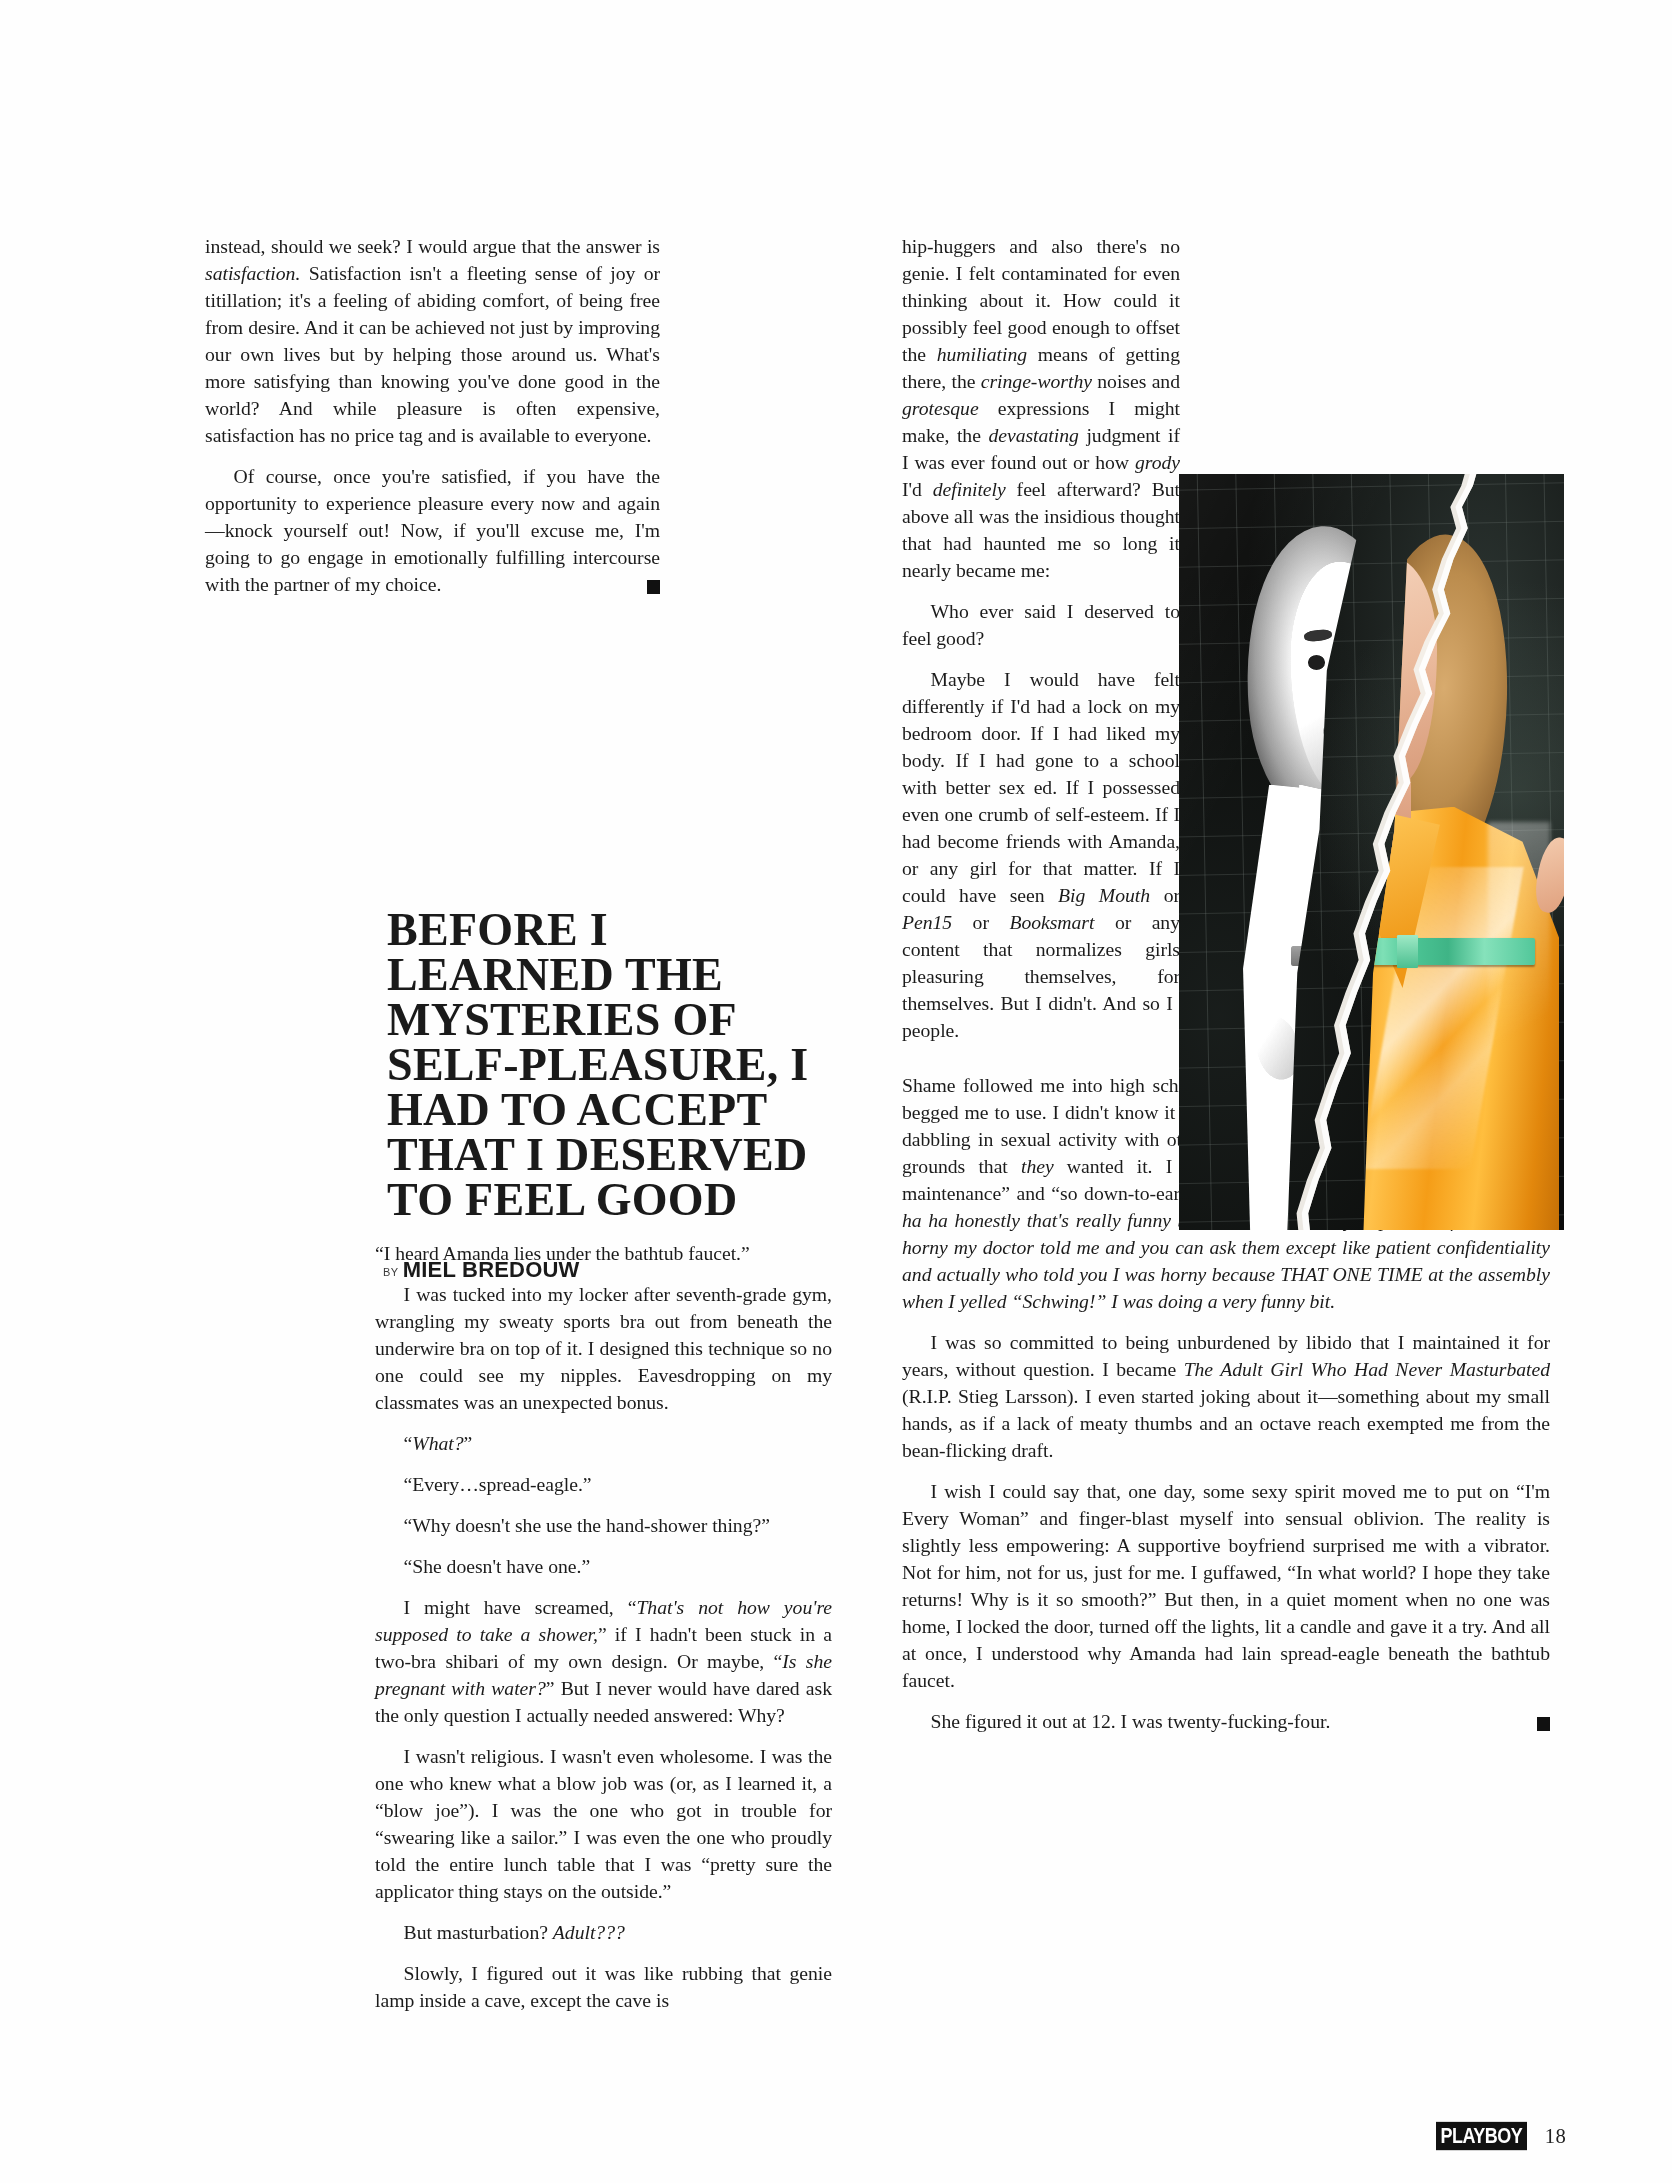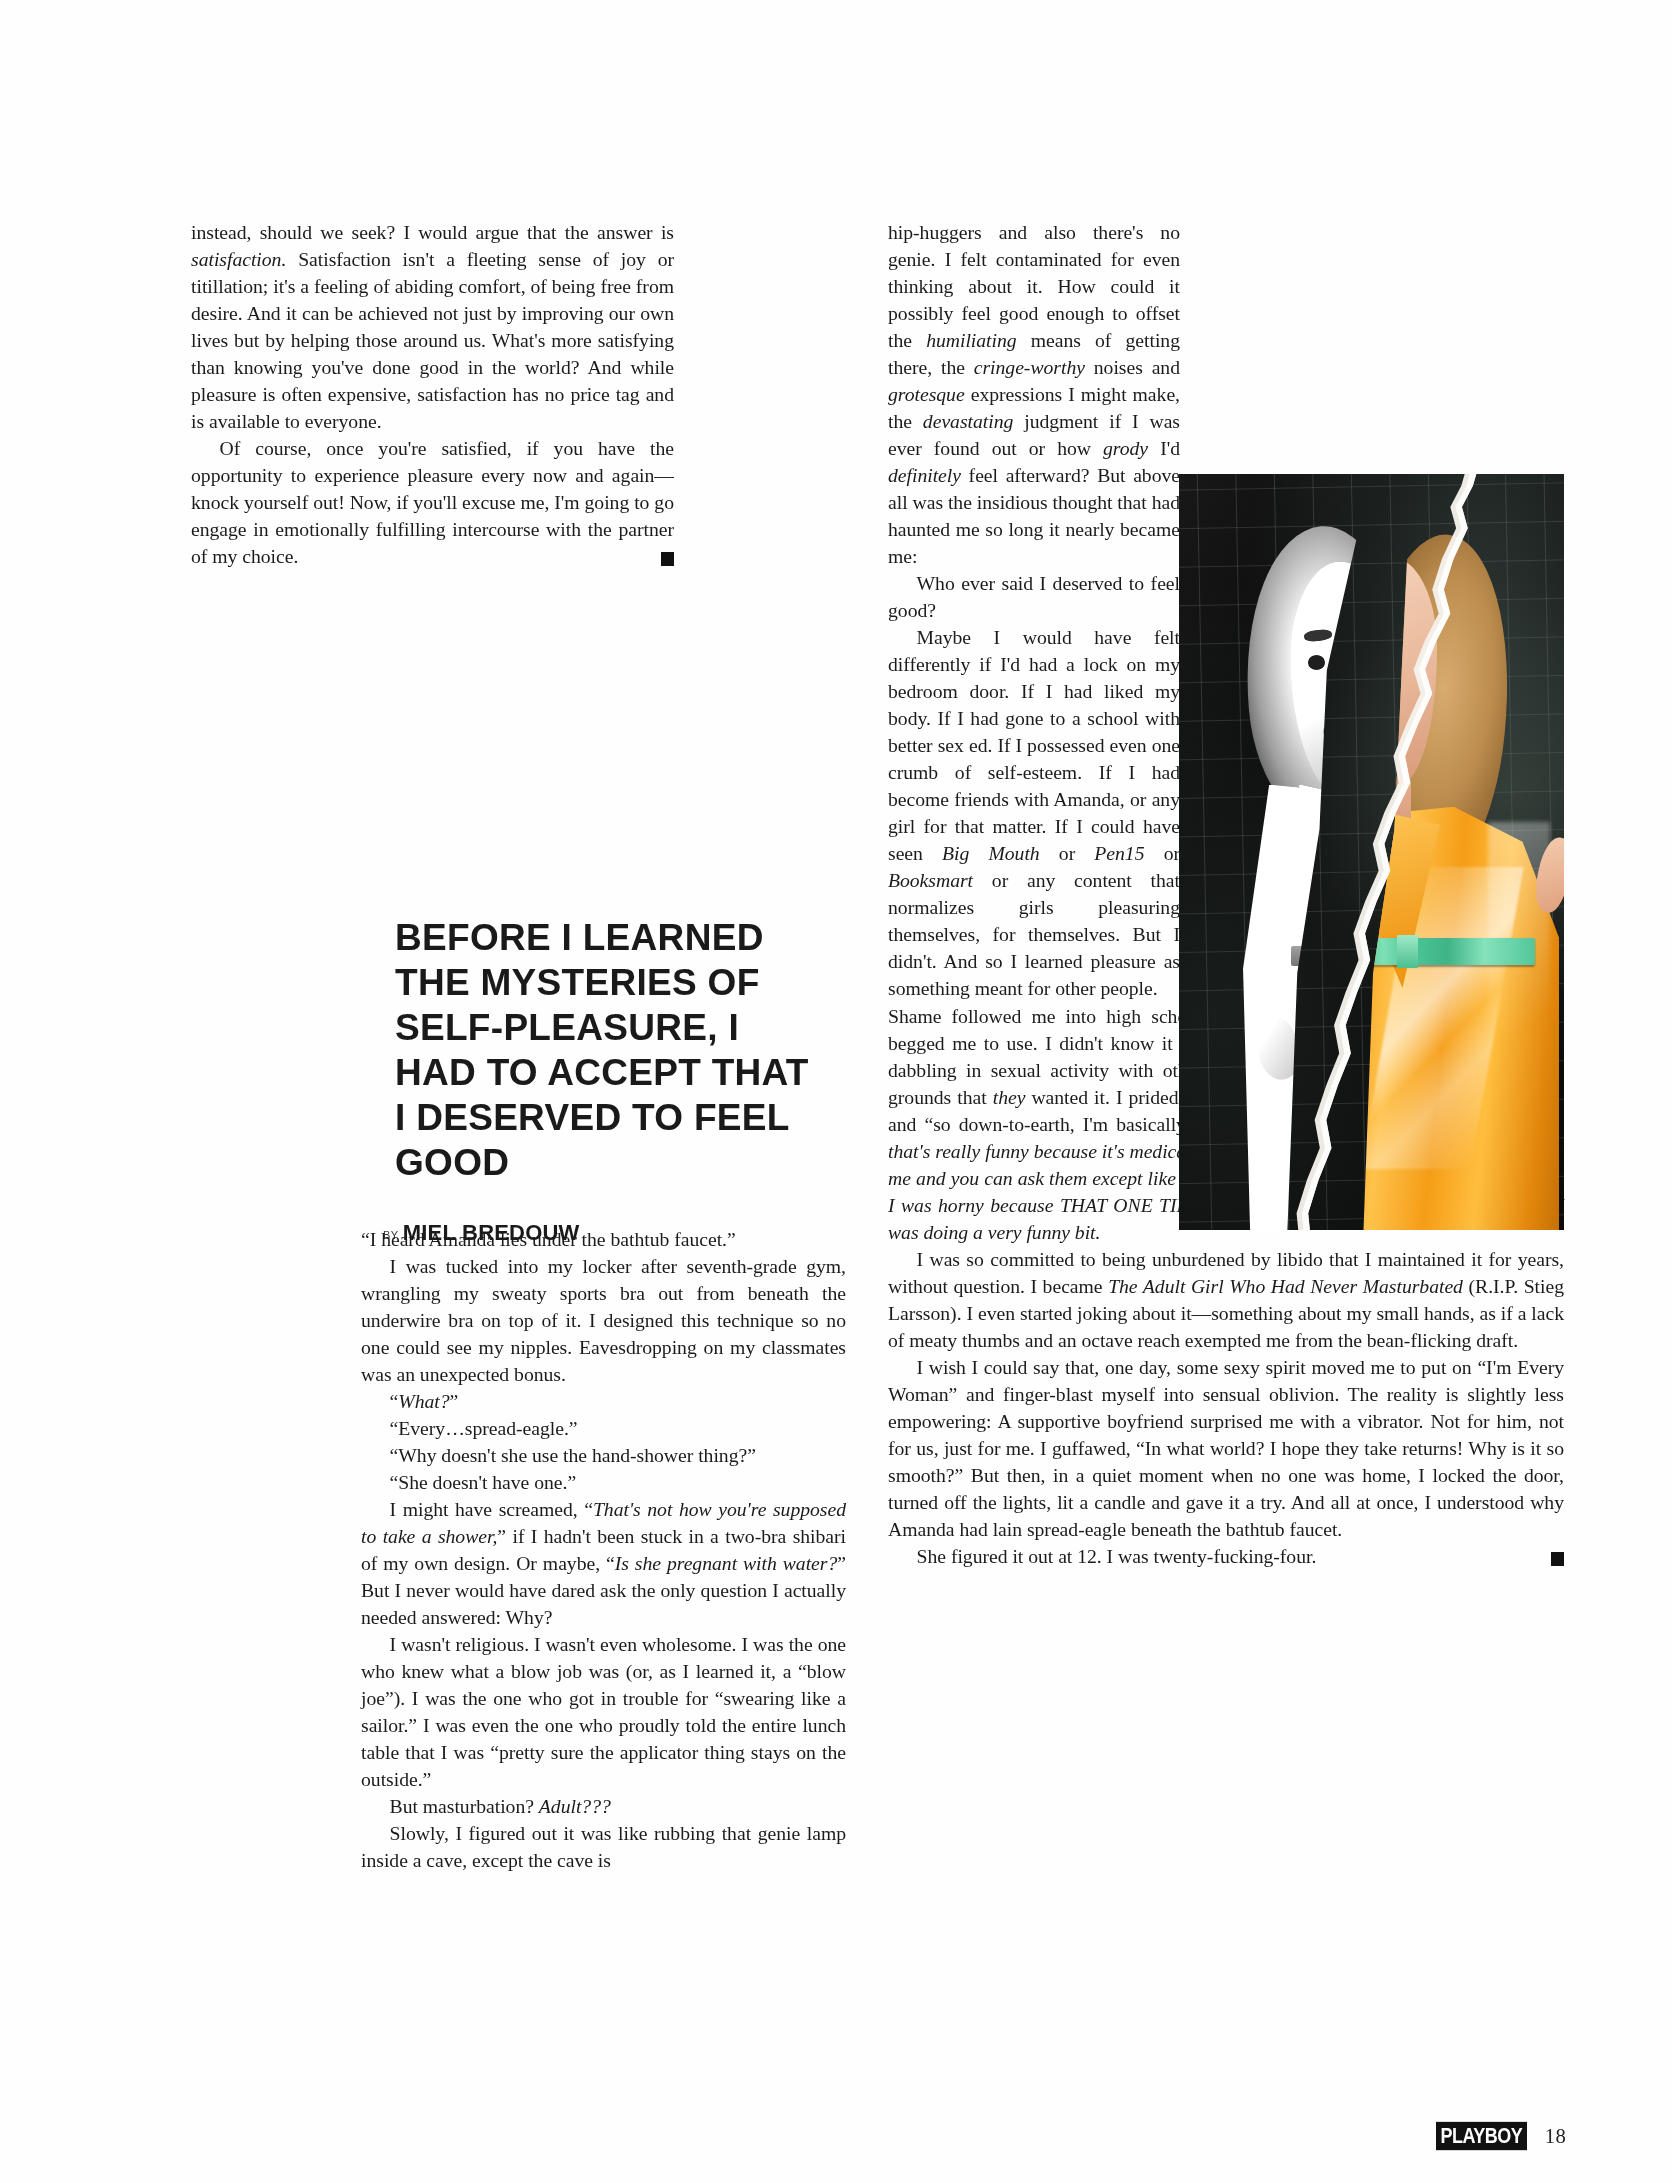--- a/index.html
+++ b/index.html
@@ -38,21 +38,21 @@
   .body-text {
     font-size: 19.7px;
     line-height: 27px;
     text-align: justify;
     text-justify: inter-word;
     hyphens: manual;
     color: #1b1b1b;
     font-family: "Liberation Serif", "DejaVu Serif", serif;
     letter-spacing: -0.03px;
   }
-  .body-text p { margin: 0; }
+  .body-text p { margin: 14px; }
   .body-text p + p { text-indent: 1.45em; }
   .body-text p.noindent { text-indent: 0; }
 
   
   .endmark {
     display: inline-block;
     width: 13.5px;
     height: 13.5px;
     background: #111;
     vertical-align: baseline;
@@ -61,28 +61,28 @@
   }
 
   
   .headline-block {
     position: absolute;
     left: 383px;
     top: 903px;
     width: 458px;
   }
   .headline {
-    font-family: Liberation Sans, sans-serif;
+    font-family: Liberation Serif, serif;
     font-weight: 700;
-    font-size: 37px;
+    font-size: 46px;
     line-height: 45px;
     letter-spacing: 0.3px;
     color: #1a1a1a;
     text-transform: uppercase;
-    margin: 12px;
+    margin: 4px;
   }
   .byline {
     margin-top: 35px;
     font-family: "Liberation Sans", "DejaVu Sans", sans-serif;
     color: #1a1a1a;
     white-space: nowrap;
   }
   .byline .by {
     font-size: 11px;
     font-weight: 400;

